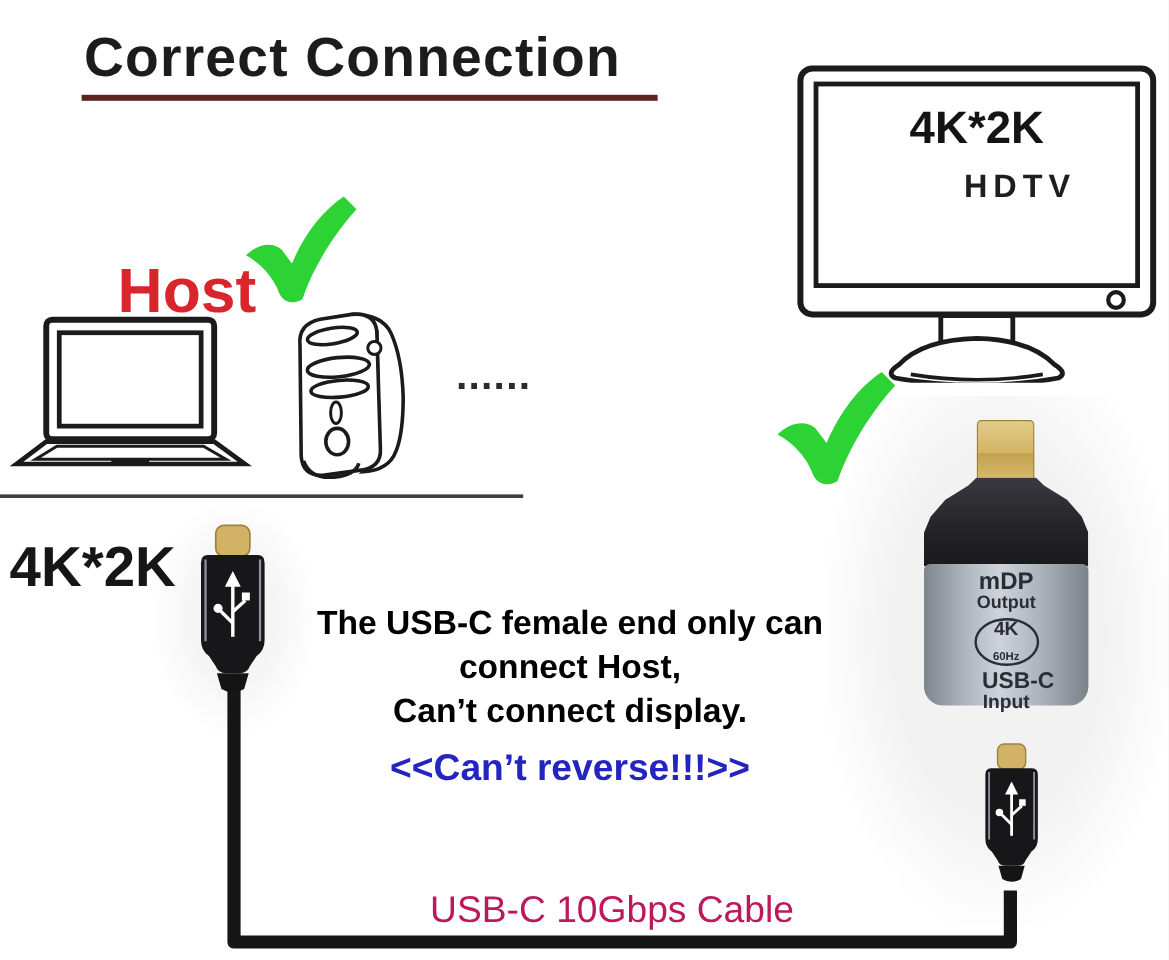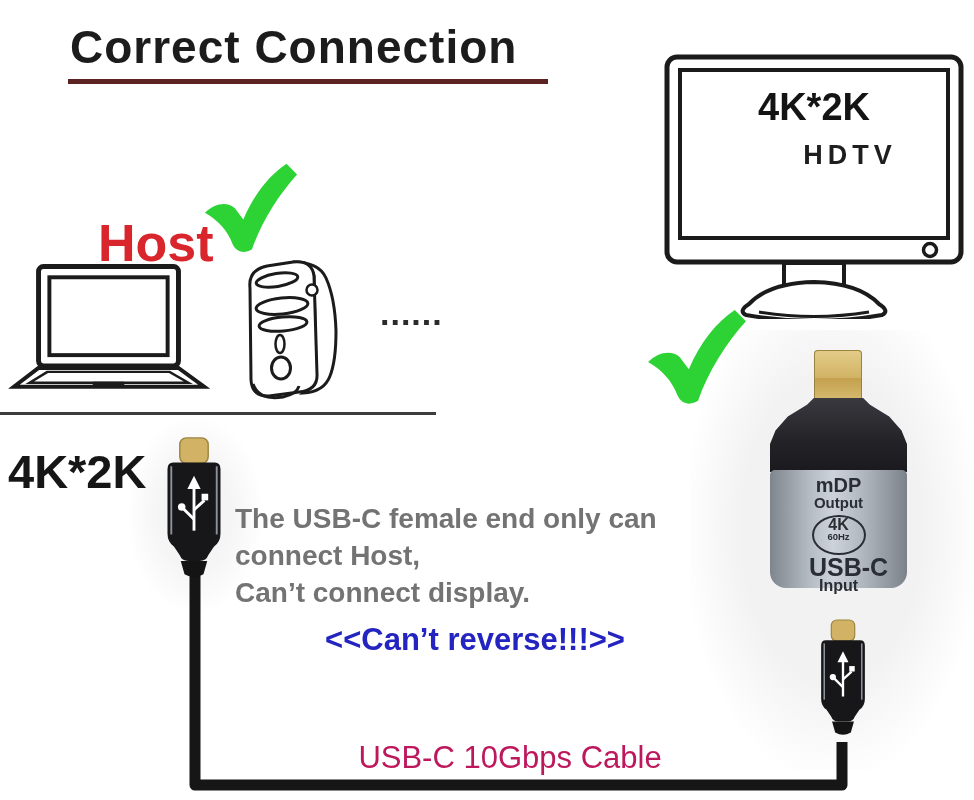--- a/index.html
+++ b/index.html
@@ -21,45 +21,45 @@
   
   .laptop{left:8px;top:262px;width:202px;height:136px;}
   .tower{left:237px;top:256px;width:106px;height:150px;}
   .ellipsis{left:380px;top:294px;font-size:34px;font-weight:bold;letter-spacing:1px;color:#2b2b2b;}
   .host-separator{left:0;top:412px;width:436px;height:3px;background:#3d3d3d;}
   .host-res{left:8px;top:444px;font-size:47px;font-weight:bold;color:#161616;white-space:nowrap;}
   
   .check1{left:196px;top:160px;width:110px;height:96px;}
   .check2{left:636px;top:306px;width:122px;height:102px;}
   
-  .warning{left:235px;top:500px;width:480px;text-align:left;font-size:28px;font-weight:bold;color:#737373;line-height:37px;}
+  .warning{left:235px;top:500px;width:480px;text-align:center;font-size:28px;font-weight:bold;color:#000000;line-height:37px;}
   .reverse{left:235px;top:622px;width:480px;text-align:center;font-size:31px;font-weight:bold;color:#2424c0;}
   .notinc{left:310px;top:706px;width:400px;text-align:center;font-size:27px;font-weight:bold;color:#c2164a;}
   .cablelabel{left:310px;top:740px;width:400px;text-align:center;font-size:31px;font-weight:400;color:#be185d;}
   
   .backdrop-adapter{left:690px;top:330px;width:284px;height:440px;background:radial-gradient(ellipse at 50% 45%, #f2f2f3 45%, rgba(242,242,243,0) 75%);}
   .backdrop-conn{left:130px;top:420px;width:130px;height:190px;background:radial-gradient(ellipse, #f5f5f6 40%, rgba(245,245,246,0) 75%);}
   
   .adapter{left:770px;top:350px;width:137px;height:238px;}
   .adapter .plug{position:absolute;left:44px;top:0;width:48px;height:50px;border-radius:4px 4px 2px 2px;
     background:linear-gradient(180deg,#e3cd8a 0%,#d2b365 55%,#c3a14e 56%,#d6ba6e 100%);
     box-shadow:inset 0 0 0 1px #9a8340;}
   .adapter .shoulder{position:absolute;left:0;top:48px;width:137px;height:74px;
     background:linear-gradient(180deg,#3a393f 0%,#232227 60%,#1a191d 100%);
     clip-path:polygon(32% 0,68% 0,73% 9%,87% 25%,96% 44%,100% 62%,100% 100%,0 100%,0 62%,4% 44%,13% 25%,27% 9%);}
   .adapter .body{position:absolute;left:0;top:120px;width:137px;height:118px;border-radius:5px 5px 16px 16px;
     background:linear-gradient(90deg,#7f858d 0%,#b4bac2 28%,#cdd3d9 46%,#aeb4bc 70%,#7c828a 100%);
     text-align:center;color:#2a2e34;}
   .adapter .l-mdp{font-size:20px;font-weight:bold;line-height:20px;margin-top:5px;}
   .adapter .l-out{font-size:15px;font-weight:600;line-height:16px;}
   .adapter .badge{width:50px;height:36px;margin:4px auto 3px auto;border:2.5px solid #2a2e34;border-radius:50%;
-    display:flex;flex-direction:column;justify-content:flex-start;}
+    display:flex;flex-direction:column;justify-content:space-between;}
   .adapter .b-4k{font-size:16px;font-weight:bold;line-height:15px;}
   .adapter .b-hz{font-size:9.5px;font-weight:600;line-height:10px;}
-  .adapter .l-usbc{font-size:25px;font-weight:bold;line-height:19px;padding-left:20px;}
+  .adapter .l-usbc{font-size:19px;font-weight:bold;line-height:19px;padding-left:20px;}
   .adapter .l-in{font-size:16px;font-weight:bold;line-height:17px;}
   
   .conn-left{left:162px;top:436px;width:64px;height:142px;}
   .conn-right{left:818px;top:607px;width:50px;height:140px;}
   .cable{left:140px;top:560px;width:720px;height:240px;}
   .z0{z-index:0}.z1{z-index:1}.z2{z-index:2}.z3{z-index:3}
 </style>
 </head>
 <body>
 

